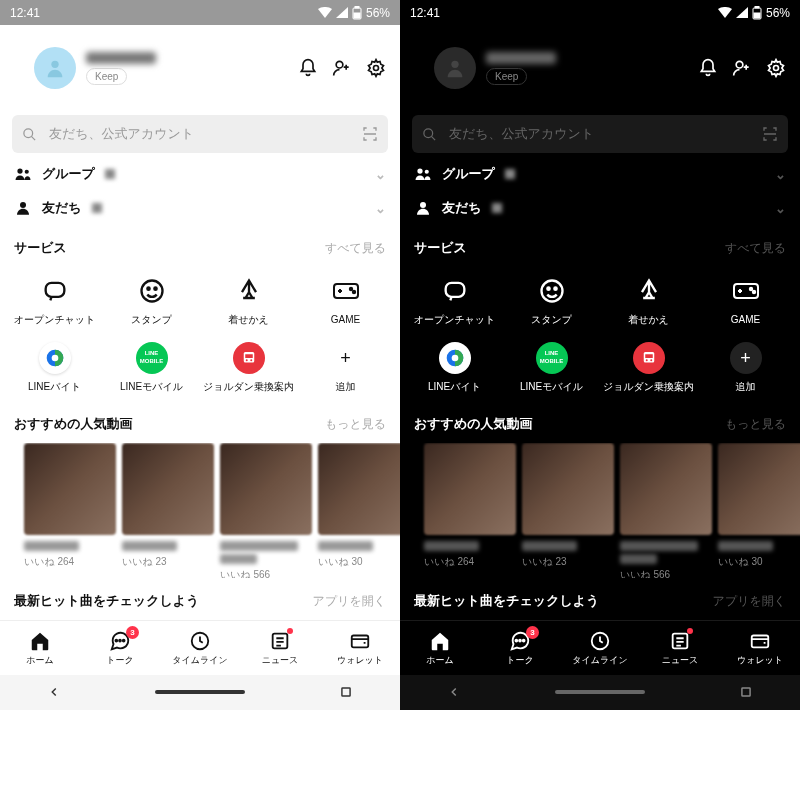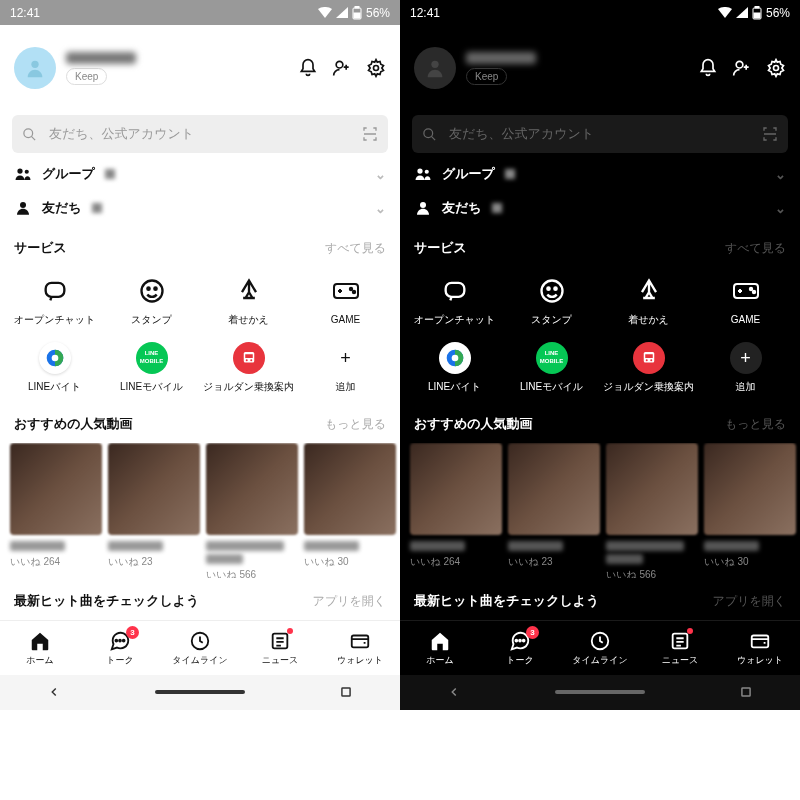--- a/index.html
+++ b/index.html
@@ -4,21 +4,21 @@
 <style>
 *{box-sizing:border-box;margin:0;padding:0;font-family:-apple-system,"Helvetica Neue",sans-serif;}
 body{width:800px;height:800px;display:flex;overflow:hidden;}
 .pane{width:400px;height:710px;display:flex;flex-direction:column;position:relative;}
 .light{background:#fff;color:#111;}
 .dark{background:#000;color:#fff;}
 .statusbar{height:26px;display:flex;align-items:center;justify-content:space-between;padding:0 10px;font-size:12px;font-weight:500;}
 .light .statusbar{background:#999;color:#fff;}
 .dark .statusbar{background:#000;color:#fff;}
 .status-icons{display:flex;align-items:center;gap:4px;}
-.profile-row{display:flex;align-items:center;padding:22px 14px;gap:10px;}
+.profile-row{display:flex;align-items:center;padding:22px 14px;gap:10px;margin-left:20px;}
 .avatar{width:42px;height:42px;border-radius:50%;display:flex;align-items:center;justify-content:center;}
 .light .avatar{background:#b2e0f5;}
 .dark .avatar{background:#2a2a2a;}
 .profile-info{flex:1;display:flex;flex-direction:column;gap:4px;}
 .name-blur{width:70px;height:12px;border-radius:3px;filter:blur(3px);}
 .light .name-blur{background:#777;}
 .dark .name-blur{background:#666;}
 .keep{font-size:10px;padding:2px 8px;border-radius:10px;width:fit-content;}
 .light .keep{border:1px solid #ddd;color:#888;}
 .dark .keep{border:1px solid #333;color:#888;}
@@ -34,21 +34,21 @@
 .dark .cat-blur{background:#888;}
 .chev{margin-left:auto;}
 .light .chev{color:#bbb;} .dark .chev{color:#555;}
 .sect-head{display:flex;justify-content:space-between;align-items:center;padding:14px 14px 10px;font-size:13px;}
 .sect-title{font-weight:700;}
 .sect-link{font-size:12px;}
 .light .sect-link{color:#aaa;} .dark .sect-link{color:#555;}
 .svc-grid{display:grid;grid-template-columns:repeat(4,1fr);gap:0;padding:0 6px;}
 .svc{display:flex;flex-direction:column;align-items:center;gap:6px;padding:8px 2px;font-size:10px;text-align:center;line-height:1.3;}
 .svc-icon{width:32px;height:32px;display:flex;align-items:center;justify-content:center;border-radius:50%;}
-.vid-row{display:flex;gap:6px;padding:0 10px;overflow:hidden;}
+.vid-row{display:flex;gap:6px;padding:0 24px;overflow:hidden;}
 .vid{width:92px;flex-shrink:0;}
 .vid-thumb{width:92px;height:92px;border-radius:4px;background:linear-gradient(135deg,#3a2820,#6b5040,#8a7060);filter:blur(1px);}
 .vid-title{height:10px;margin-top:6px;border-radius:2px;filter:blur(2px);width:60%;}
 .light .vid-title{background:#999;} .dark .vid-title{background:#555;}
 .vid-likes{font-size:10px;margin-top:4px;}
 .light .vid-likes{color:#888;} .dark .vid-likes{color:#888;}
 .bottom-nav{margin-top:auto;height:56px;display:flex;border-top:1px solid;align-items:center;}
 .light .bottom-nav{border-color:#eee;background:#fff;}
 .dark .bottom-nav{border-color:#1a1a1a;background:#000;}
 .nav-item{flex:1;display:flex;flex-direction:column;align-items:center;gap:2px;font-size:9px;position:relative;}

